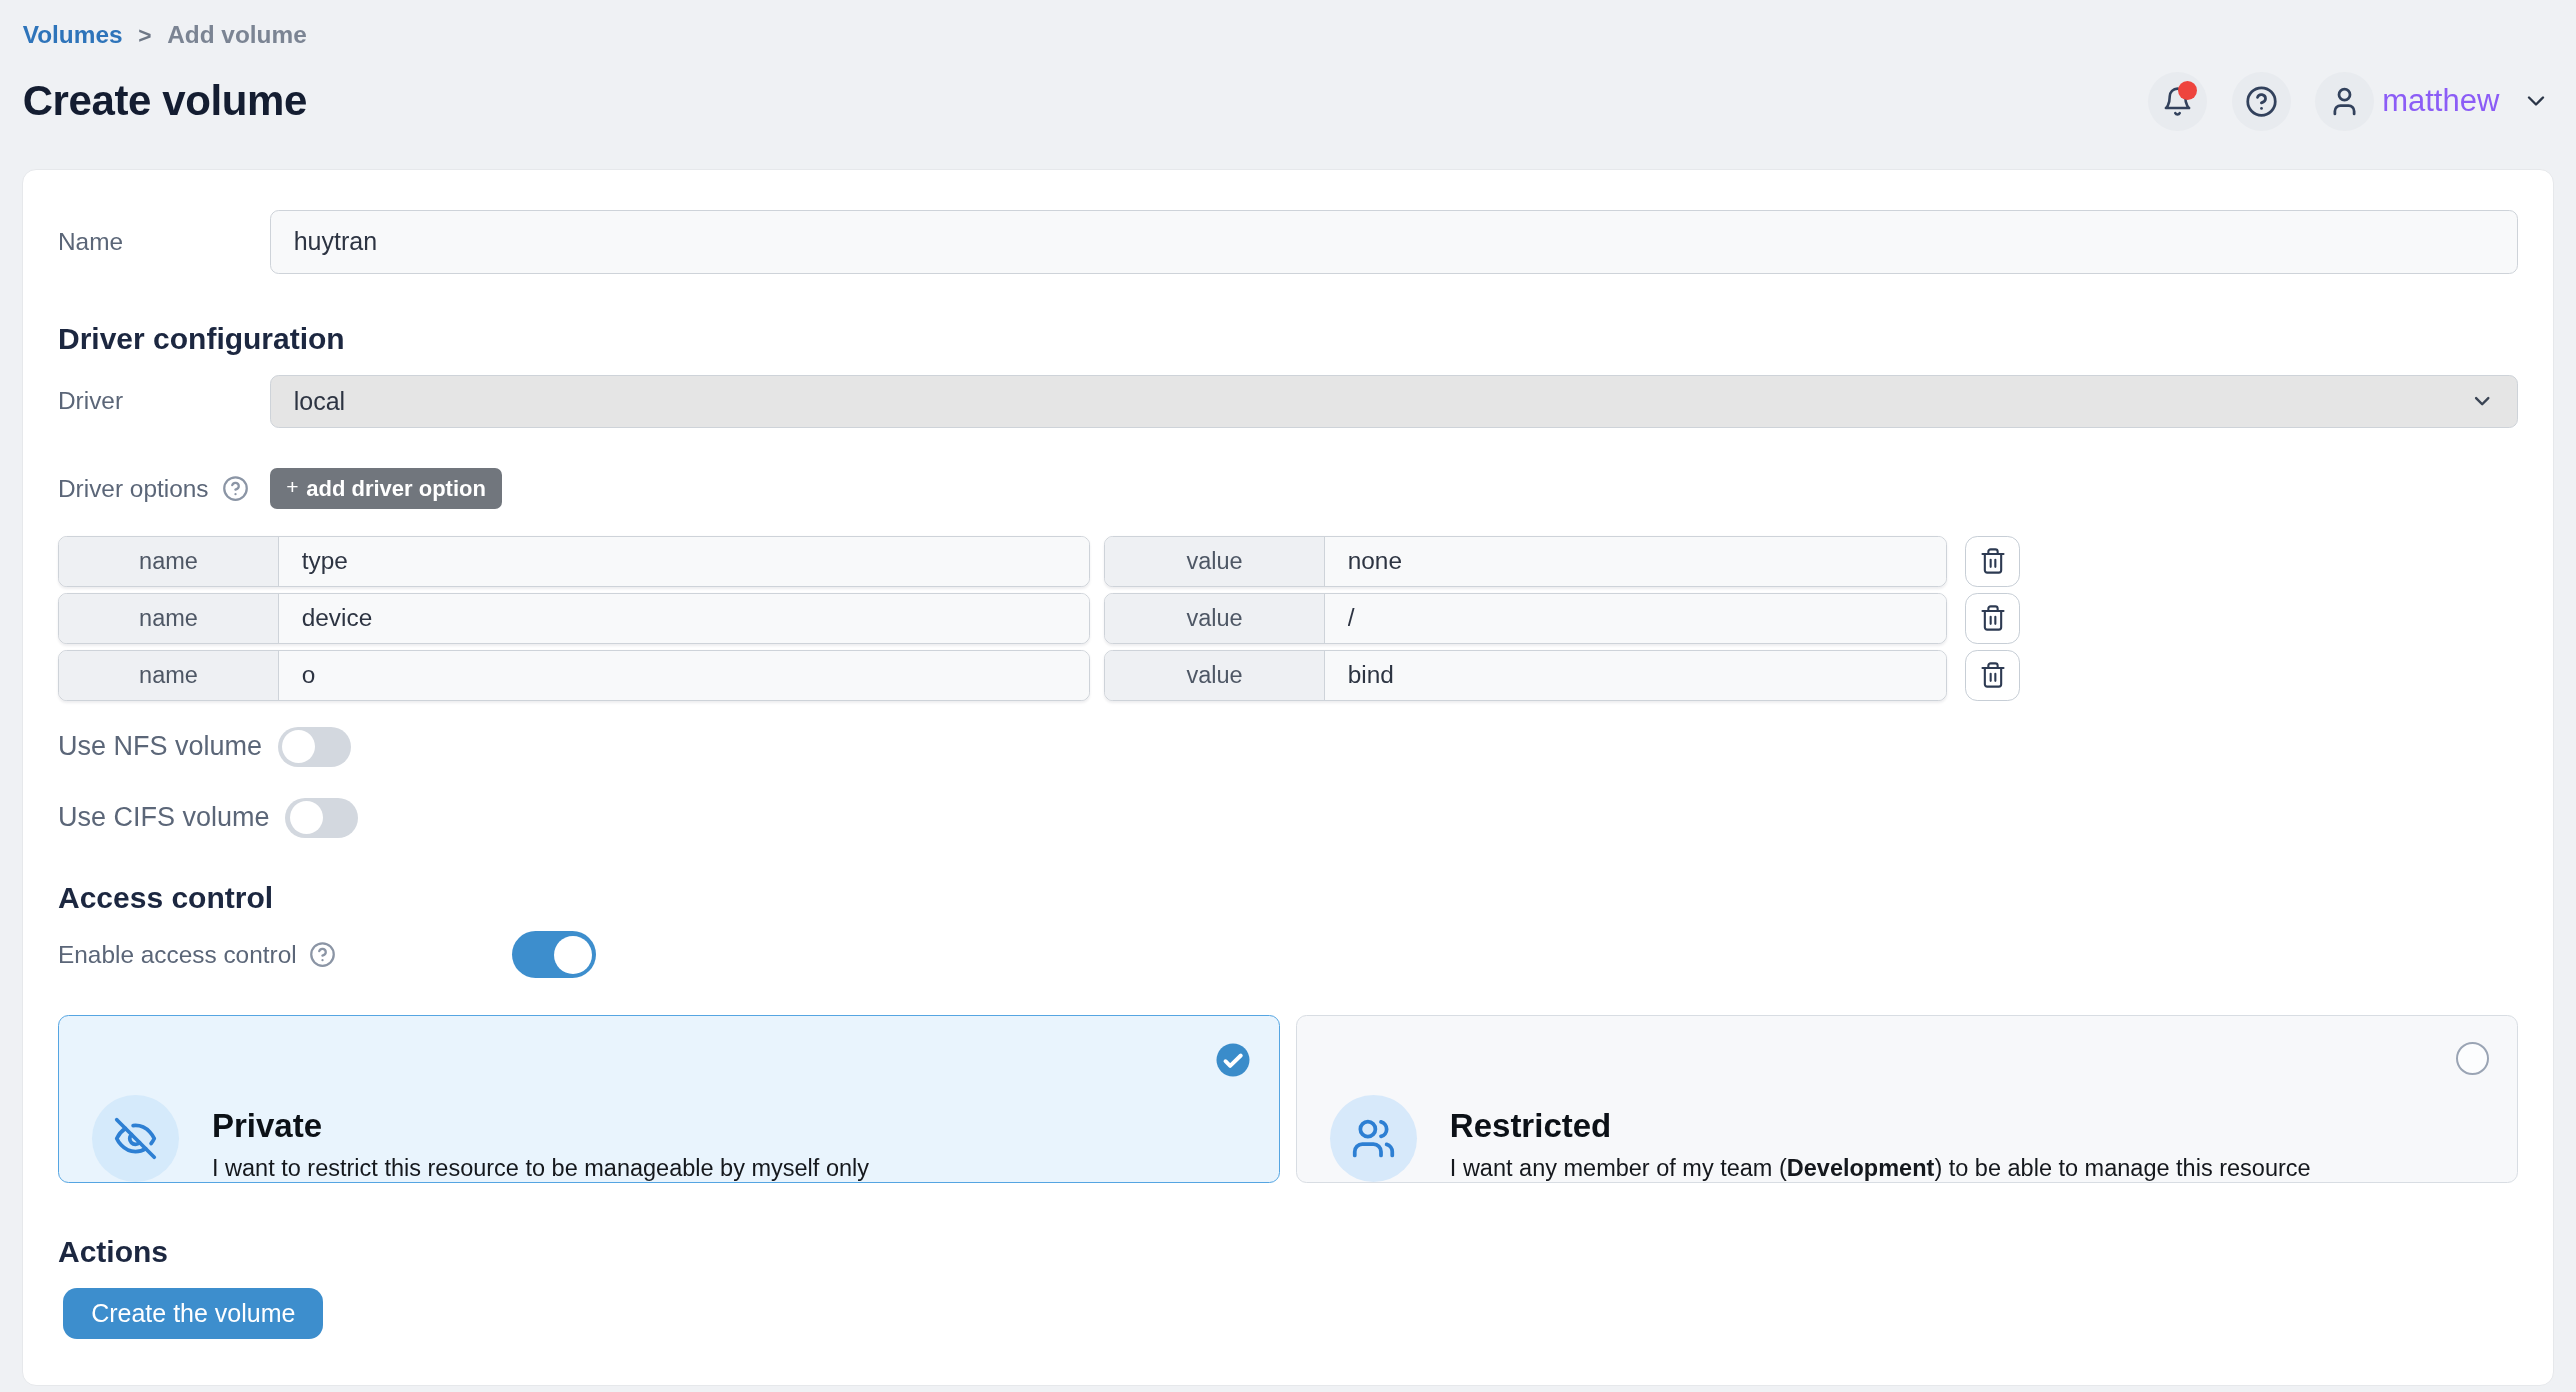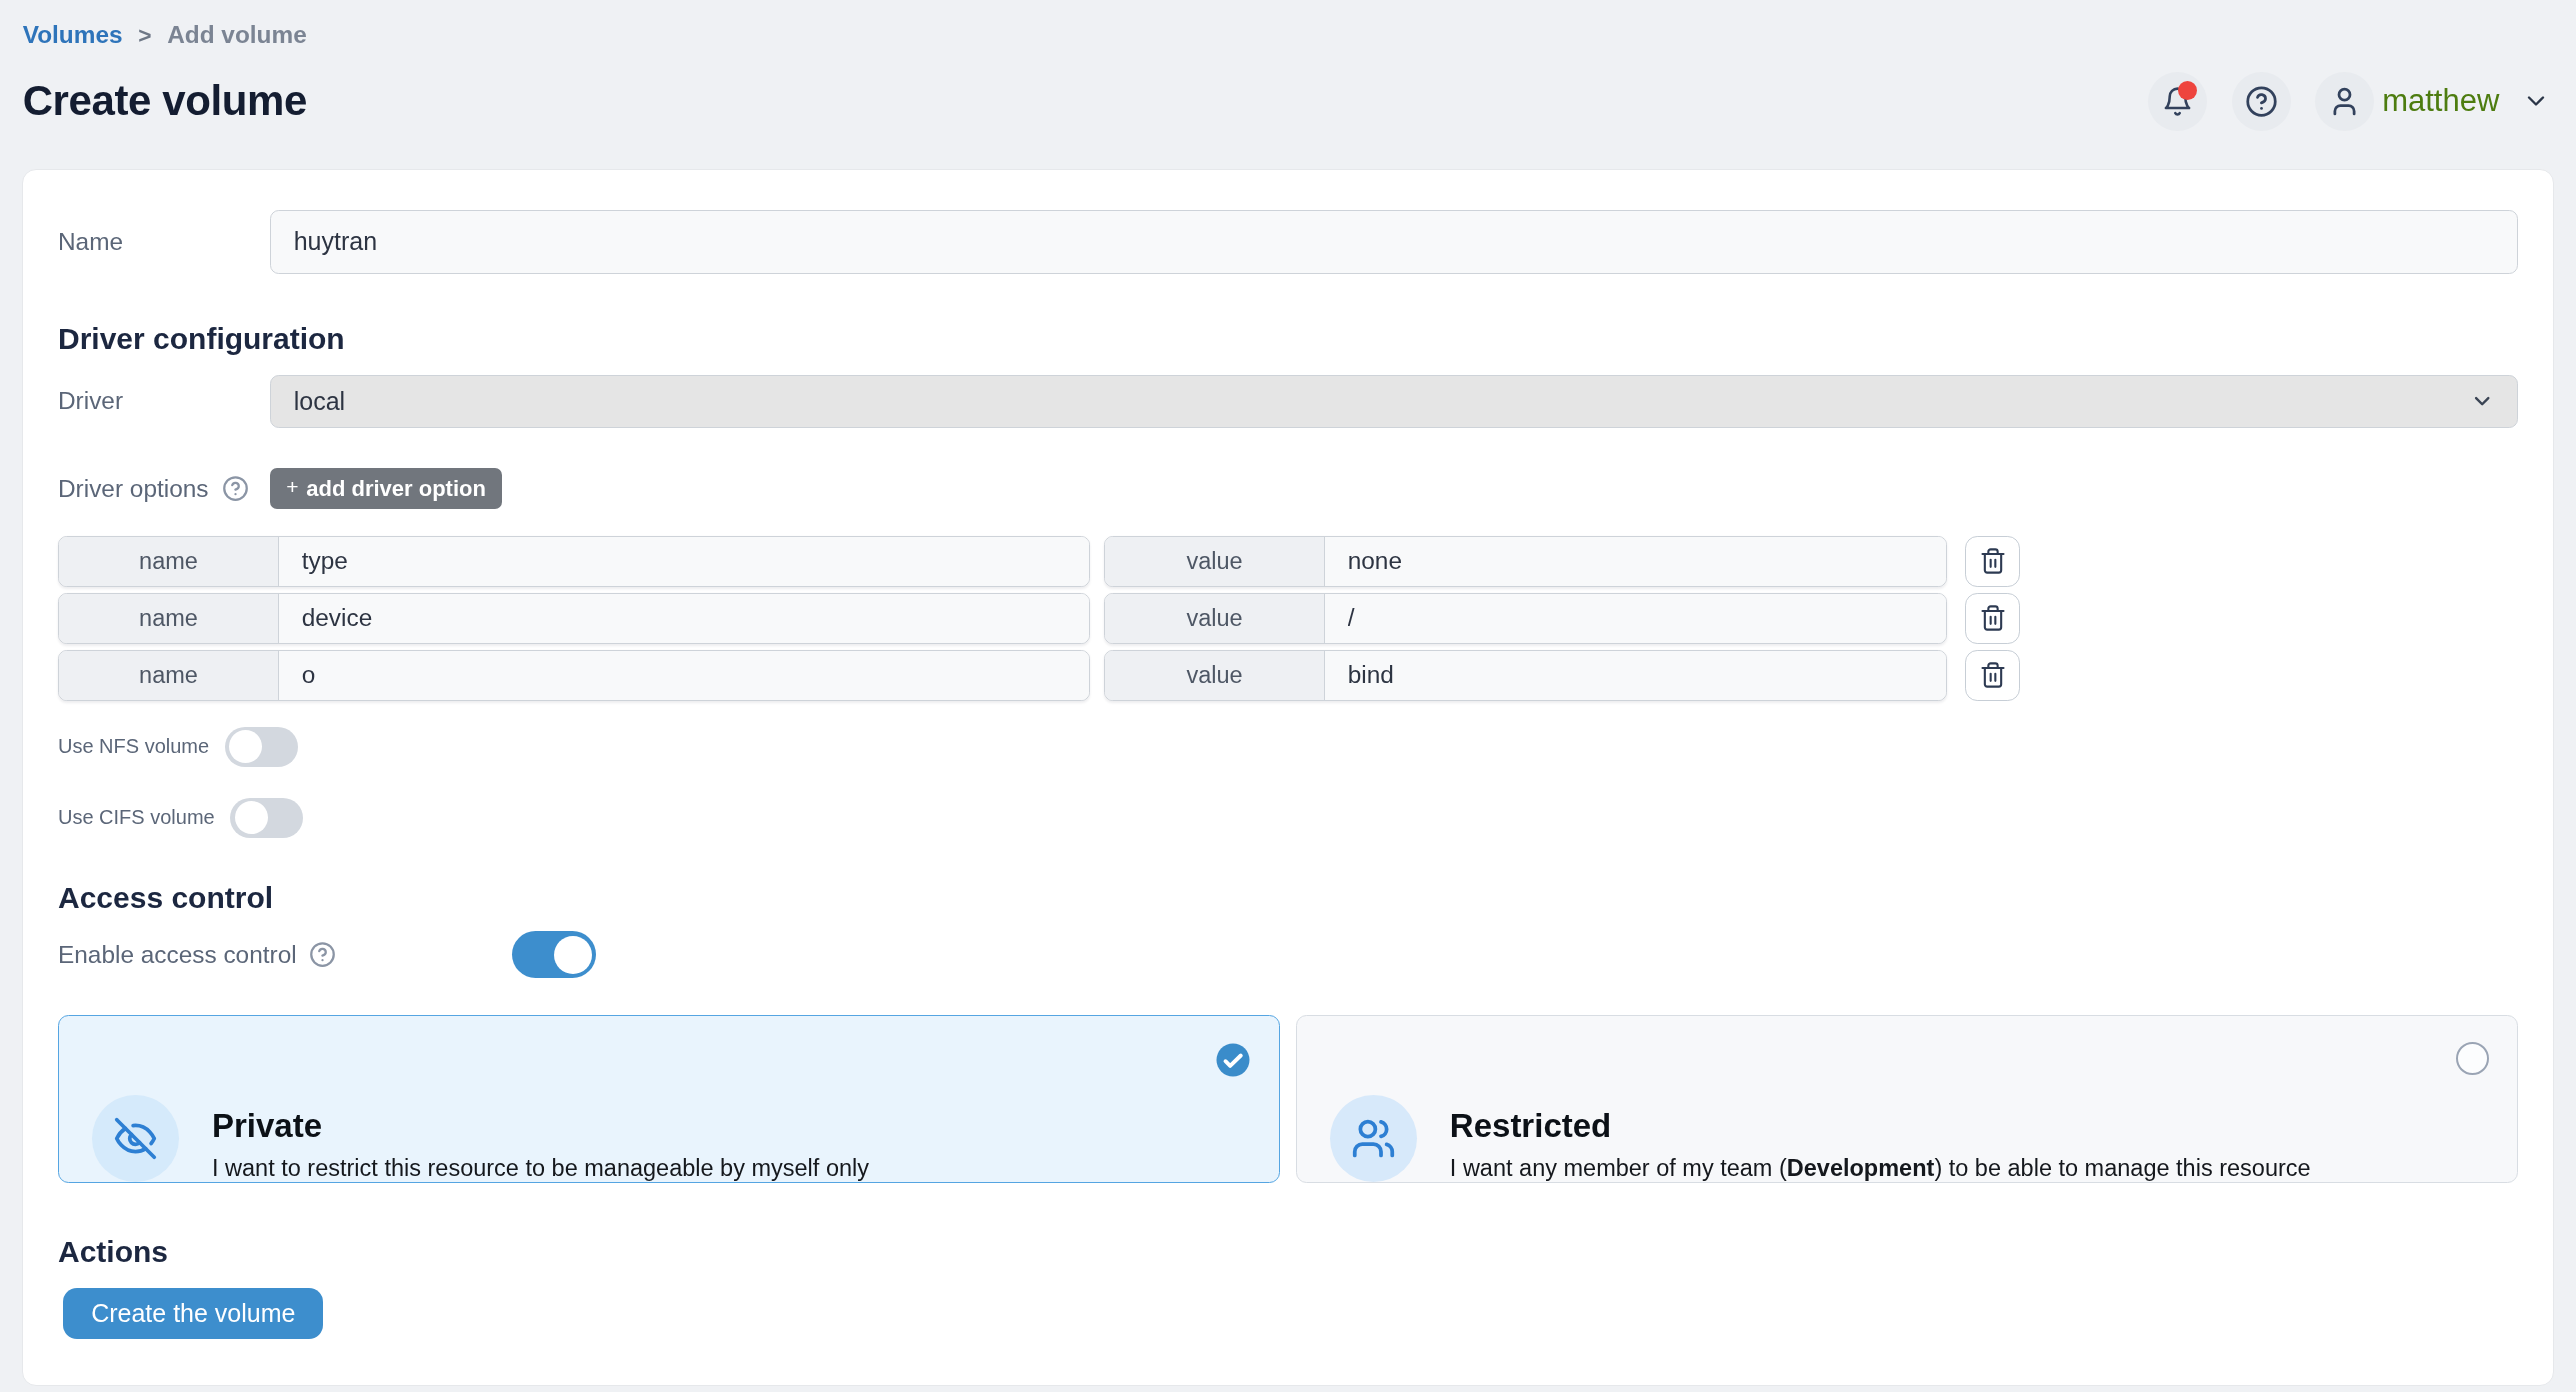--- a/index.html
+++ b/index.html
@@ -22,21 +22,21 @@
   .header-row { display: flex; align-items: center; justify-content: space-between; margin-top: 22.7px; }
   .page-title { font-size: 42px; font-weight: 700; color: #141d31; letter-spacing: -0.4px; }
   .header-actions { display: flex; align-items: center; }
   .icon-circle {
     position: relative; width: 59px; height: 59px; border-radius: 50%;
     background: #e8ebef; display: flex; align-items: center; justify-content: center;
     margin-left: 24.4px; cursor: pointer; color: #32415c;
   }
   .notif-dot { position: absolute; top: 9.6px; right: 10.5px; width: 19px; height: 19px;
     border-radius: 50%; background: #ee443e; }
-  .username { font-size: 31px; color: #4d7c0f; margin-left: 8px; }
+  .username { font-size: 31px; color: #8b5cf6; margin-left: 8px; }
   .user-chevron { margin-left: 22.7px; color: #2b3648; cursor: pointer; }
 
   
   .card {
     margin: 38px 22px 0 22px; background: #ffffff;
     border: 0.9px solid #e6e8eb; border-radius: 14px;
     padding: 40px 35px 61px 35px; height: 1217px;
   }
 
   .form-row { display: flex; align-items: center; }
@@ -81,21 +81,21 @@
   .opt-input {
     flex: 1; border: none; outline: none; background: #f8f9fa;
     font-size: 24.4px; color: #2d3442; padding: 0 22.7px; font-family: inherit;
   }
   .trash-btn {
     width: 55px; height: 51px; margin-left: 18.3px; border: 0.9px solid #c7ced6;
     border-radius: 12.2px; background: #fff; display: flex; align-items: center;
     justify-content: center; color: #2d3a52; cursor: pointer;
   }
 
-  .toggle-row { display: flex; align-items: center; gap: 15.7px; font-size: 20px; color: #5b6678; }
+  .toggle-row { display: flex; align-items: center; gap: 15.7px; font-size: 27px; color: #5b6678; }
   .toggle-row.nfs { margin-top: 26px; }
   .toggle-row.cifs { margin-top: 31px; }
   .toggle { position: relative; width: 73px; height: 40px; border-radius: 20px;
     background: #d3d8df; cursor: pointer; flex: none; }
   .toggle .knob { position: absolute; top: 3.5px; left: 4.4px; width: 33px; height: 33px;
     border-radius: 50%; background: #fff; }
   .toggle.lg { width: 84px; height: 47px; border-radius: 23.5px; }
   .toggle.lg .knob { top: 4.4px; width: 38px; height: 38px; }
   .toggle.on { background: #3d8ecd; }
   .toggle.on .knob { left: auto; right: 4.4px; }

